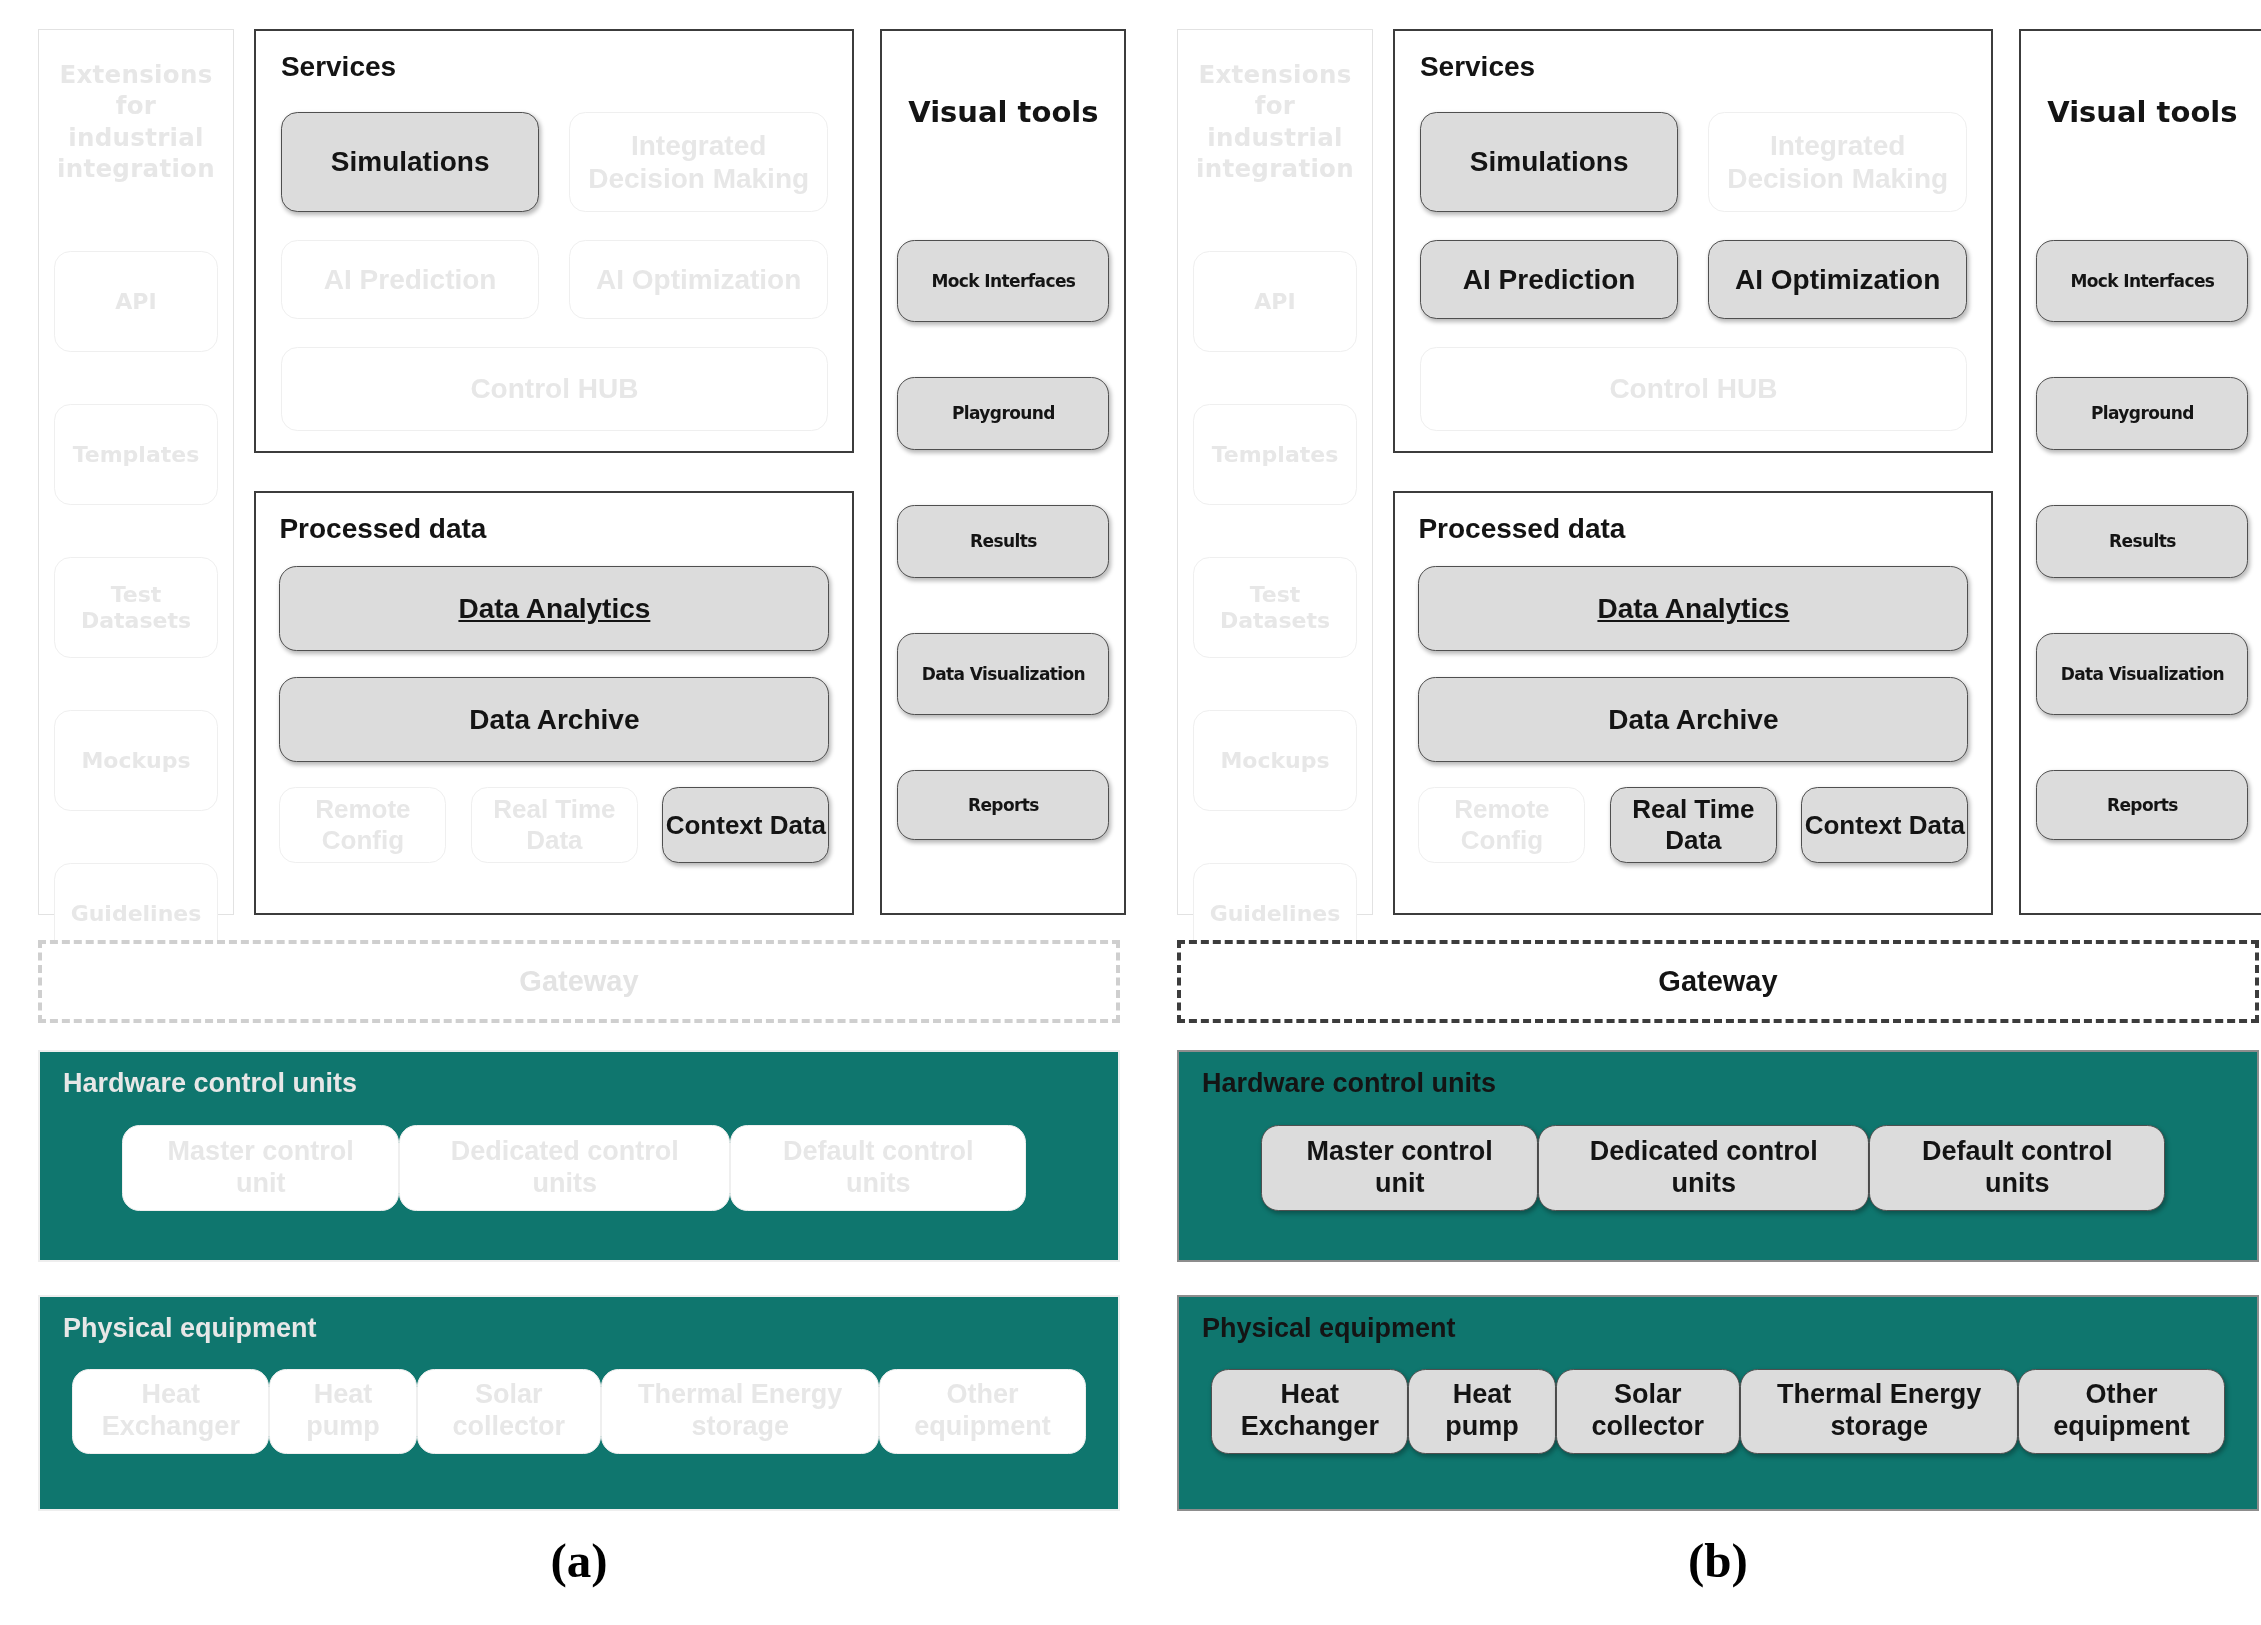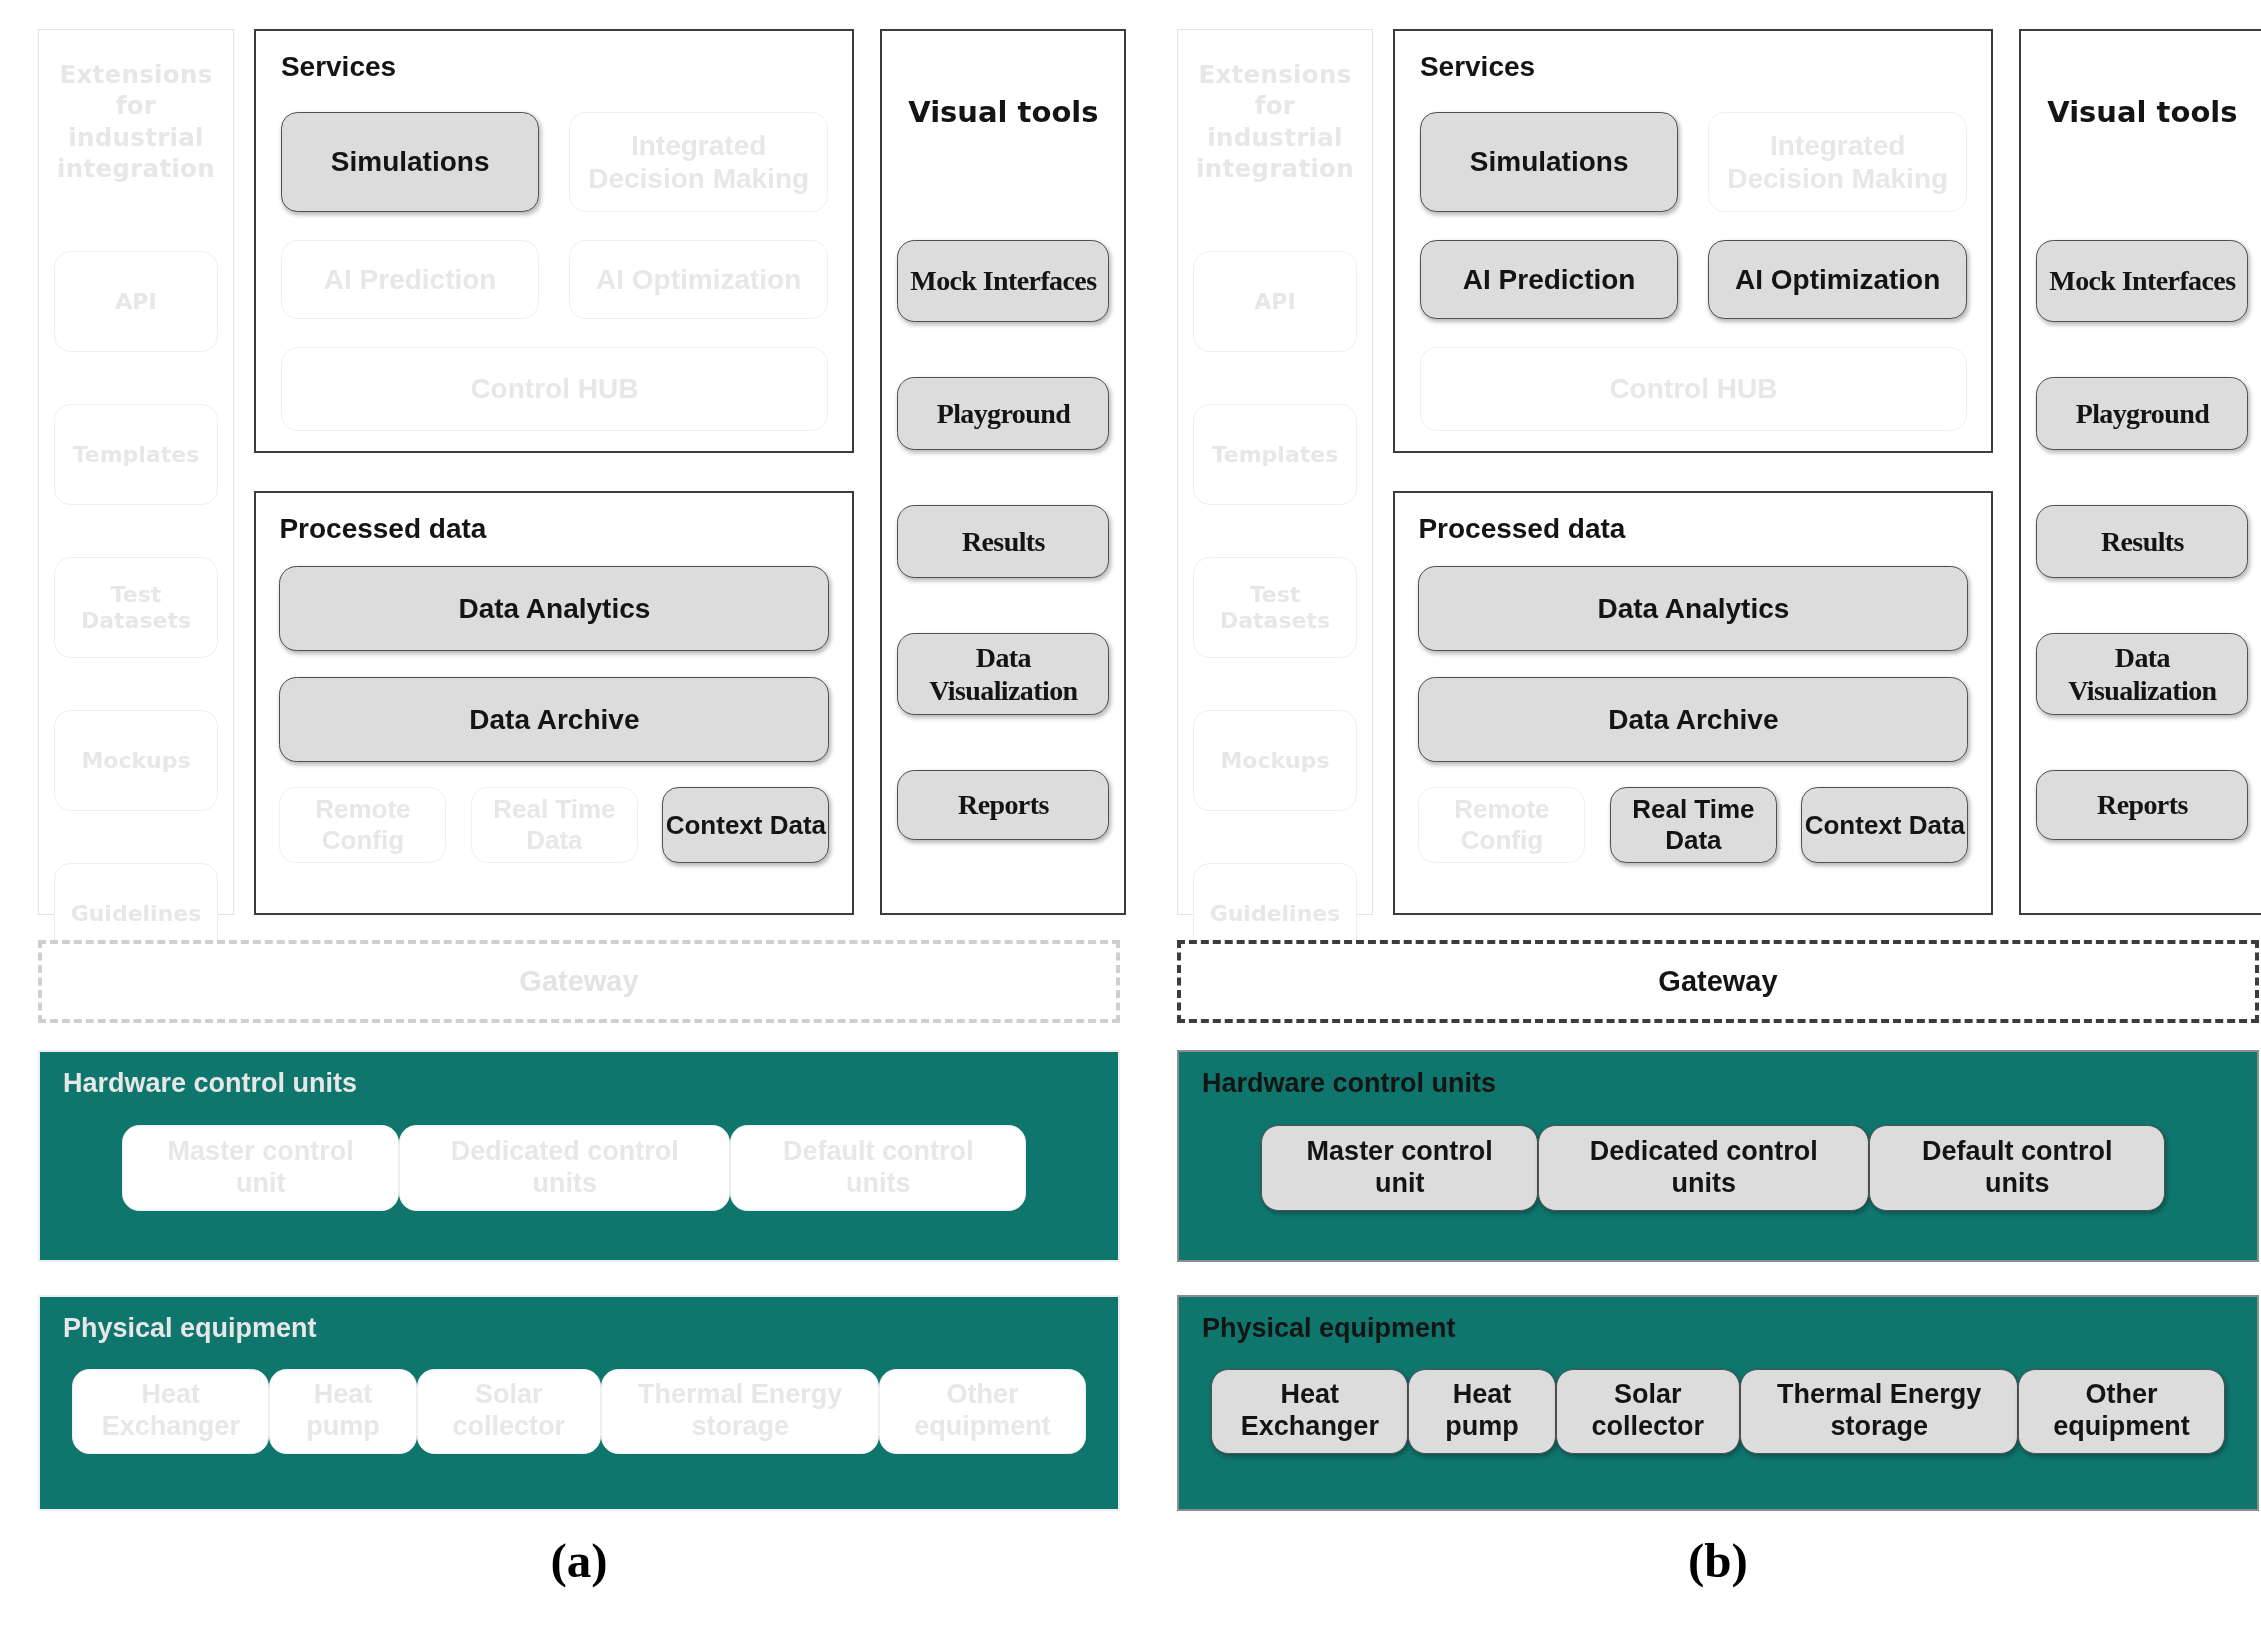--- a/index.html
+++ b/index.html
@@ -42,29 +42,29 @@
   .mid-col{width:600px;min-width:600px;margin-right:26px;display:flex;flex-direction:column;}
   .sec-box{border:2.3px solid var(--dark-frame);background:#fff;}
   .sec-title{font-size:28px;font-weight:700;color:var(--active-text);}
   .services{height:449px;padding:20px 24.5px;}
   .svc-grid{display:grid;grid-template-columns:1fr 1fr;
        grid-template-rows:100px 79px 84px;column-gap:30px;row-gap:28px;margin-top:29px;}
   .svc-grid .btn{font-size:28px;}
   .span2{grid-column:1/3;}
   .processed{margin-top:38px;height:488px;padding:20px 23px;}
   .pd-wide{height:85px;font-size:28px;border-radius:17.5px;}
-  .mt36{margin-top:21px;}
+  .mt36{margin-top:21px;text-decoration:underline;}
   .mt44{margin-top:26px;}
   .pd-row{margin-top:25px;display:grid;grid-template-columns:1fr 1fr 1fr;column-gap:24.5px;}
   .pd-row .btn{height:76px;font-size:26px;}
 
   
   .vt{width:246px;min-width:246px;padding:0 15px;display:flex;flex-direction:column;}
   .vt-title{margin-top:64px;text-align:center;font-size:29px;font-weight:700;}
-  .vt .btn{font-size:28px;letter-spacing:-0.6px;padding:0 3.5px;margin-top:55px;border-radius:17.5px;font-family:Liberation Serif, serif;}
+  .vt .btn{font-size:17px;letter-spacing:-0.6px;padding:0 3.5px;margin-top:55px;border-radius:17.5px;}
   .vt .btn.mt-lg{margin-top:111px;}
   .h140{height:82px;}
   .h125{height:73px;}
   .h120{height:70px;}
 
   
   .gateway{margin-top:25px;height:83px;border:4.7px dashed var(--dark-frame);
        display:flex;align-items:center;justify-content:center;
        font-size:29px;font-weight:700;background:#fff;}
   .gateway.ghost{border-color:#cfcfcf;color:#e3e3e3;}

